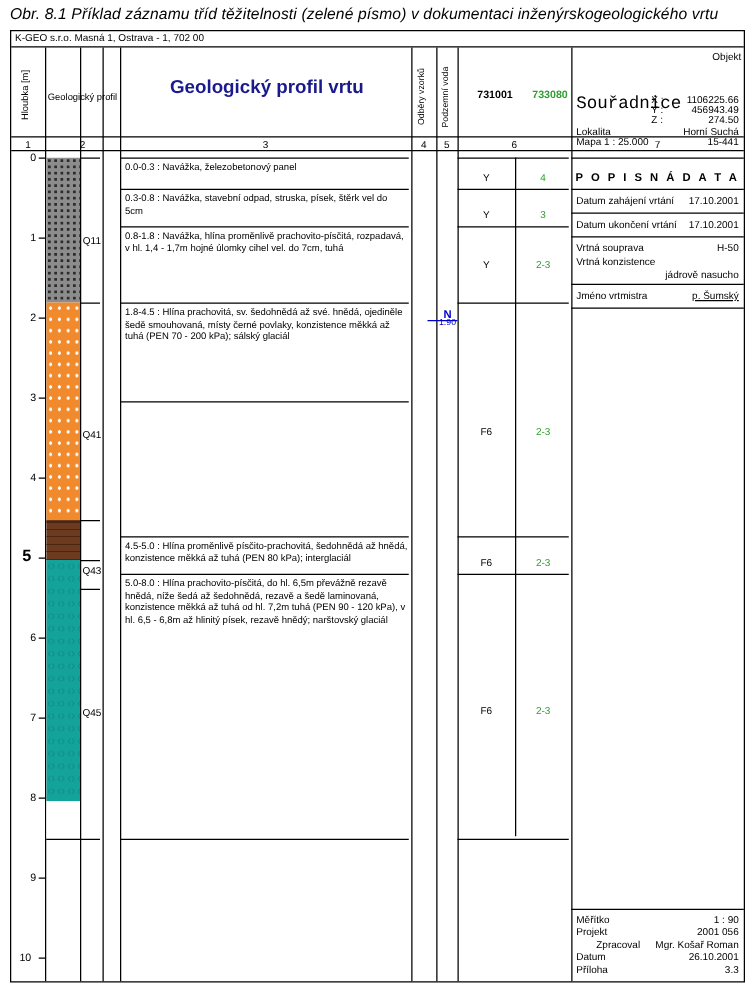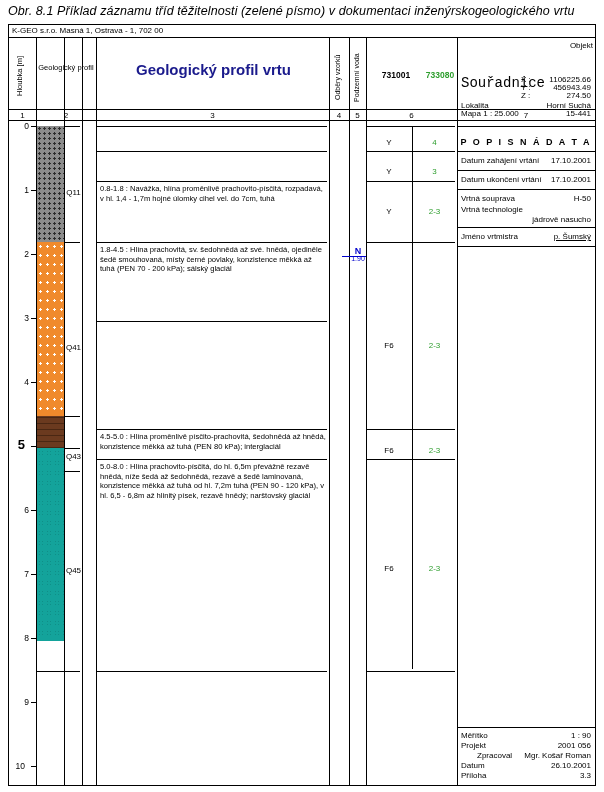--- a/index.html
+++ b/index.html
@@ -176,21 +176,21 @@
     <div style="position:absolute; right:2px; top:16px; font-size:8px;">274.50</div>
 
     <div style="position:absolute; left:0; top:26px; font-size:8px;">Lokalita</div>
     <div style="position:absolute; right:2px; top:26px; font-size:8px;">Horní Suchá</div>
     <div style="position:absolute; left:0; top:34px; font-size:8px;">Mapa 1 : 25.000</div>
     <div style="position:absolute; right:2px; top:34px; font-size:8px;">15-441</div>
   </div>
 
   <div class="colhdr vtext" style="left:6px; top:22px; height:58px; font-size:7.5px;">Hloubka [m]</div>
 
-  <div class="colhdr" style="left:29px; top:38px; width:56px; font-size:7.5px; line-height:1.2;">Geologický profil</div>
+  <div class="colhdr" style="left:29px; top:48px; width:56px; font-size:7.5px; line-height:1.2;">Geologický profil</div>
 
 
   <div class="colhdr vtext" style="left:325px; top:25px; height:55px; font-size:7px;">Odběry vzorků</div>
 
   <div class="colhdr vtext" style="left:344px; top:25px; height:55px; font-size:7px;">Podzemní voda</div>
 
   <div class="colhdr" style="left:362px; top:45px; width:50px; font-size:8.5px; font-weight:bold;">731001</div>
   <div class="colhdr green" style="left:410px; top:45px; width:42px; font-size:8.5px; font-weight:bold;">733080</div>
 
   <div class="numrow" style="left:0px; top:86px; width:27px;">1</div>
@@ -263,21 +263,29 @@
 
   <div class="hline" style="left:87px; right:268px; top:101px;"></div>
   <div class="hline" style="left:87px; right:268px; top:126px;"></div>
   <div class="hline" style="left:87px; right:268px; top:156px;"></div>
   <div class="hline" style="left:87px; right:268px; top:217px;"></div>
   <div class="hline" style="left:87px; right:268px; top:296px;"></div>
   <div class="hline" style="left:87px; right:268px; top:404px;"></div>
   <div class="hline" style="left:87px; right:268px; top:434px;"></div>
   <div class="hline" style="left:87px; right:268px; top:646px;"></div>
 
-
+  <div class="desc" style="left:87px; top:103px; width:233px;">
+    <span>0.0-0.3 :</span>
+    <span>Navážka, železobetonový panel</span>
+  </div>
+
+  <div class="desc" style="left:87px; top:128px; width:233px;">
+    <span>0.3-0.8 :</span>
+    <span>Navážka, stavební odpad, struska, písek, štěrk vel do 5cm</span>
+  </div>
 
   <div class="desc" style="left:87px; top:158px; width:233px;">
     <span>0.8-1.8 :</span>
     <span>Navážka, hlína proměnlivě prachovito-písčitá, rozpadavá, v hl. 1,4 - 1,7m hojné úlomky cihel vel. do 7cm, tuhá</span>
   </div>
 
   <div class="desc" style="left:87px; top:219px; width:233px;">
     <span>1.8-4.5 :</span>
     <span>Hlína prachovitá, sv. šedohnědá až své. hnědá, ojediněle šedě smouhovaná, místy černé povlaky, konzistence měkká až tuhá (PEN 70 - 200 kPa); sálský glaciál</span>
   </div>
@@ -339,21 +347,21 @@
 
   <div style="position:absolute; left:452px; top:131px; font-size:8px;">Datum zahájení vrtání</div>
   <div style="position:absolute; right:4px; top:131px; font-size:8px;">17.10.2001</div>
 
   <div style="position:absolute; left:452px; top:150px; font-size:8px;">Datum ukončení vrtání</div>
   <div style="position:absolute; right:4px; top:150px; font-size:8px;">17.10.2001</div>
 
   <div style="position:absolute; left:452px; top:169px; font-size:8px;">Vrtná souprava</div>
   <div style="position:absolute; right:4px; top:169px; font-size:8px;">H-50</div>
 
-  <div style="position:absolute; left:452px; top:180px; font-size:8px;">Vrtná technologie</div>
+  <div style="position:absolute; left:452px; top:180px; font-size:8px;">Vrtná konzistence</div>
   <div style="position:absolute; right:4px; top:190px; font-size:8px;">jádrově nasucho</div>
 
   <div style="position:absolute; left:452px; top:207px; font-size:8px;">Jméno vrtmistra</div>
   <div style="position:absolute; right:4px; top:207px; font-size:8px;text-decoration:underline;">p. Šumský</div>
 
   <div class="hline" style="left:448px; right:0; top:702px;"></div>
 
   <div style="position:absolute; left:452px; top:706px; font-size:8px;">Měřítko</div>
   <div style="position:absolute; right:4px; top:706px; font-size:8px;">1 : 90</div>
 

